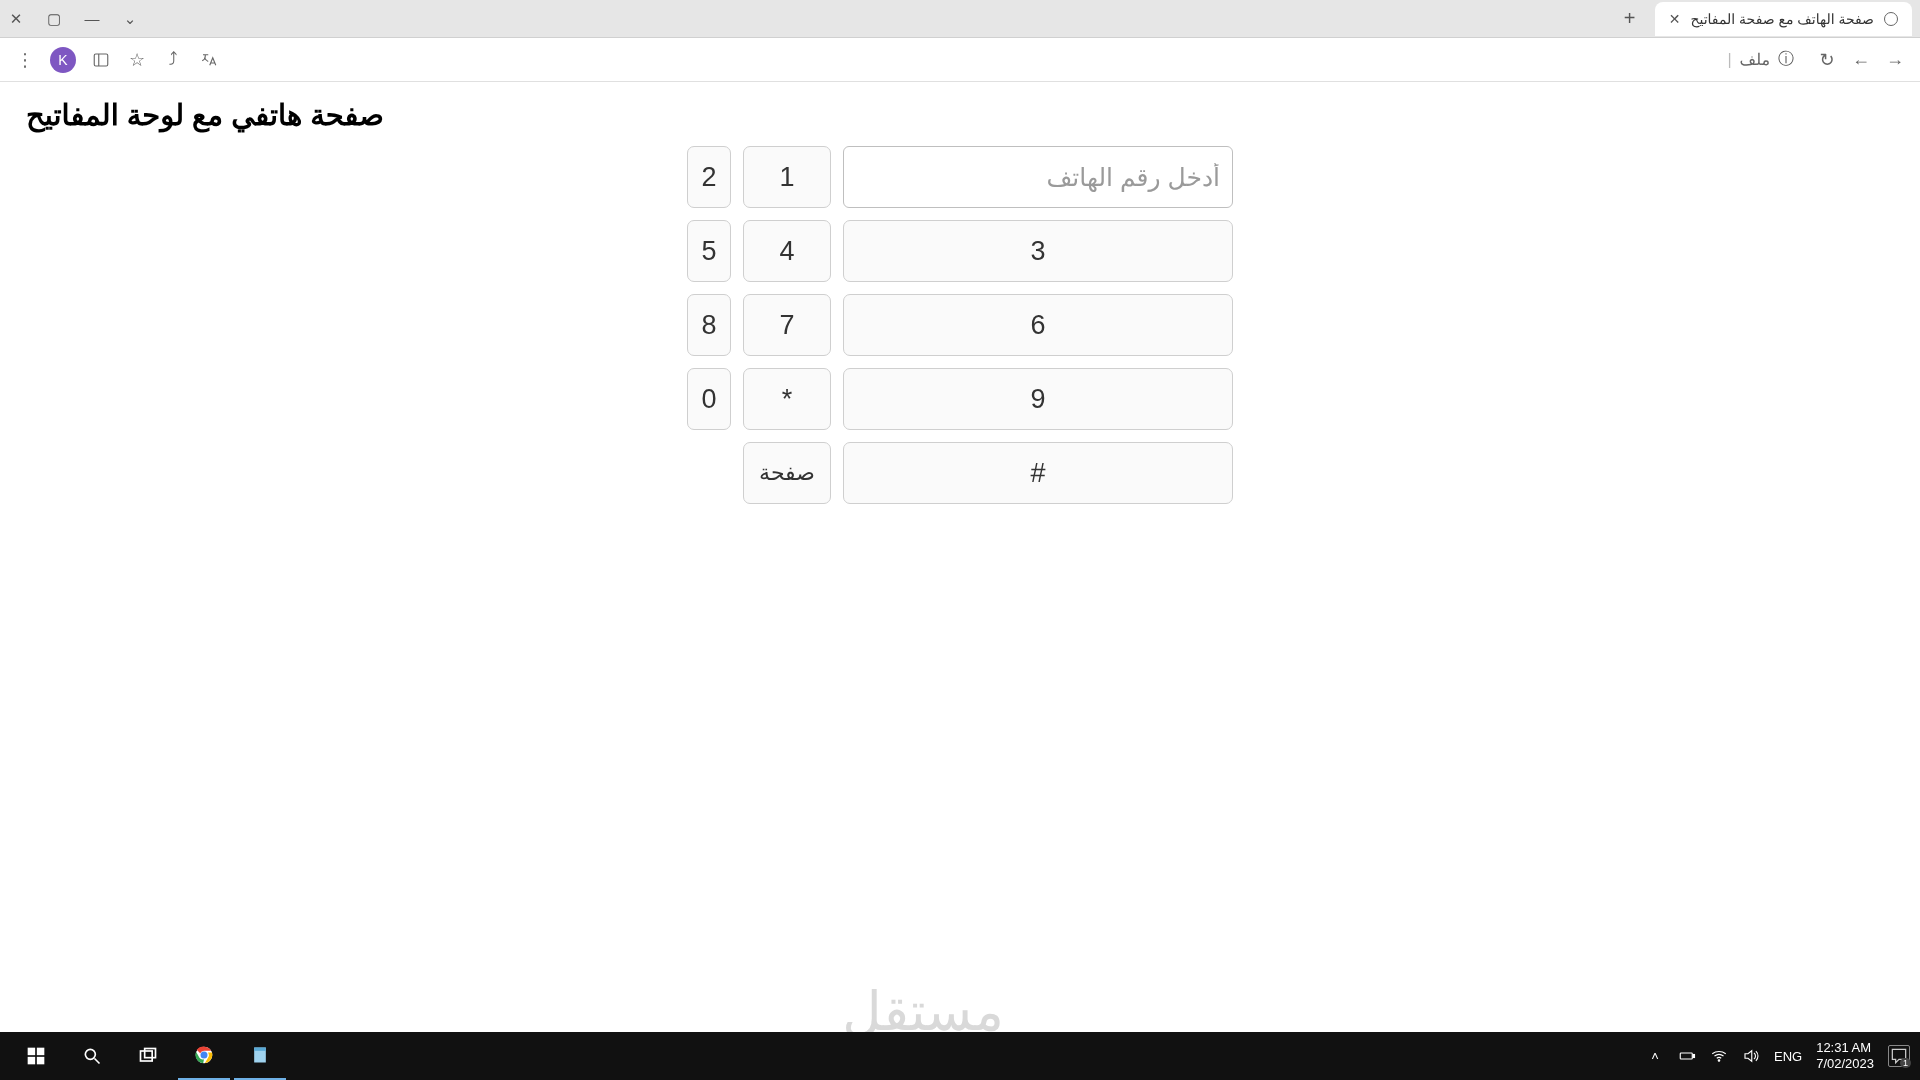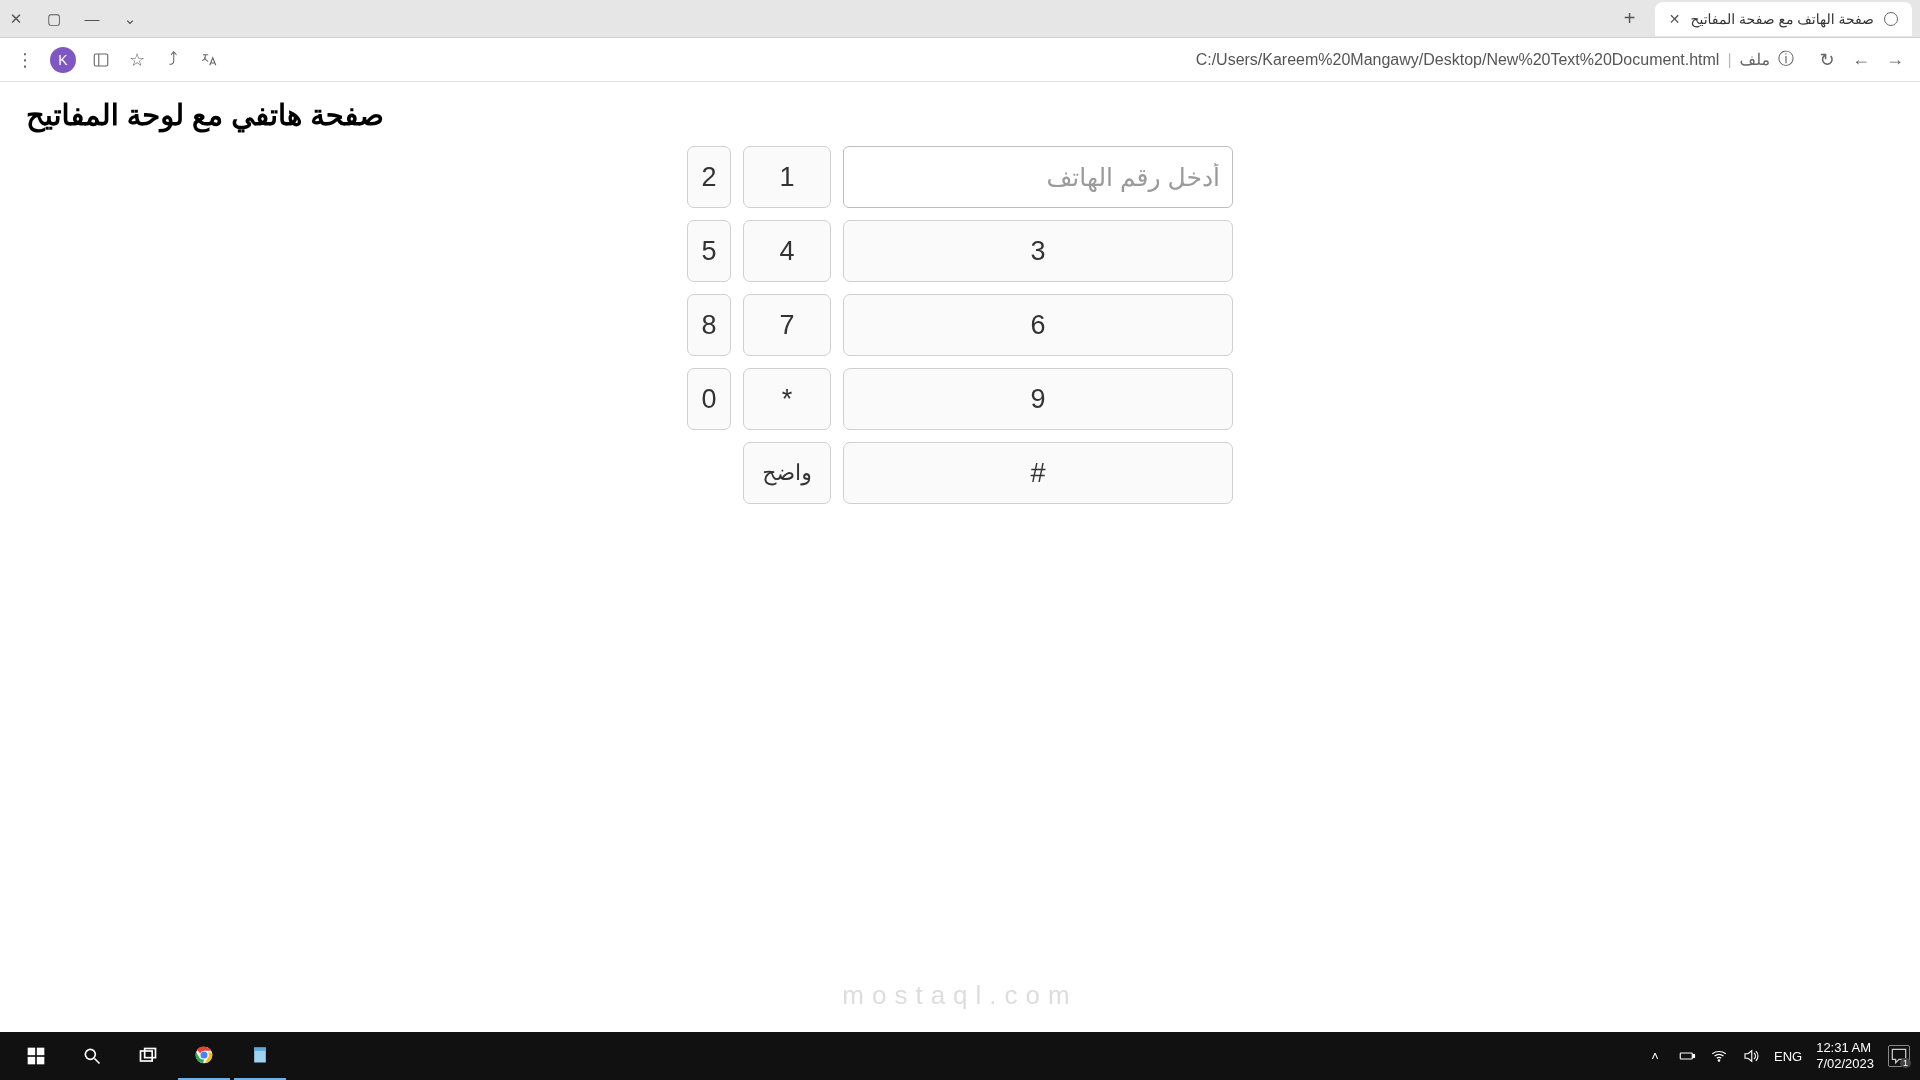--- a/index.html
+++ b/index.html
@@ -77,21 +77,20 @@
 </div>
 
 <div class="addrbar">
   <div class="iconbtn">→</div>
   <div class="iconbtn">←</div>
   <div class="iconbtn">↻</div>
   <div class="urlbox">
     <span>ⓘ</span>
     <span class="protocol">ملف</span>
     <span style="color:#bbb">|</span>
-    <span class="url">C:/Users/Kareem%20Mangawy/Desktop/New%20Text%20Document.html</span>
   </div>
   <div class="spacer"></div>
   <div class="addr-right">
     <div class="iconbtn">⋮</div>
     <div class="profile">
         <span>K</span>
       </div>
     <div class="iconbtn">
         <svg viewBox="0 0 24 24">
           <rect x="3" y="4" width="18" height="16" rx="2"></rect>
@@ -123,26 +122,27 @@
 
       <button class="keybtn wide1">6</button>
       <button class="keybtn c2">7</button>
       <button class="keybtn c3">8</button>
 
       <button class="keybtn wide1">9</button>
       <button class="keybtn c2">*</button>
       <button class="keybtn c3">0</button>
 
       <button class="keybtn wide1">#</button>
-      <button class="keybtn c2 clearbtn">واضح</button>
+      <button class="keybtn c2 clearbtn">صفحة</button>
     </div>
   </div>
 </div>
 
 <div class="watermark">
+  <span>مستقل</span>
   <span class="sub">mostaql.com</span>
 </div>
 
 <div class="taskbar">
   <div class="taskbar-left">
     <div class="tb">
         <svg viewBox="0 0 24 24" fill="#fff">
           <rect x="2" y="2" width="9" height="9"></rect>
           <rect x="13" y="2" width="9" height="9"></rect>
           <rect x="2" y="13" width="9" height="9"></rect>

